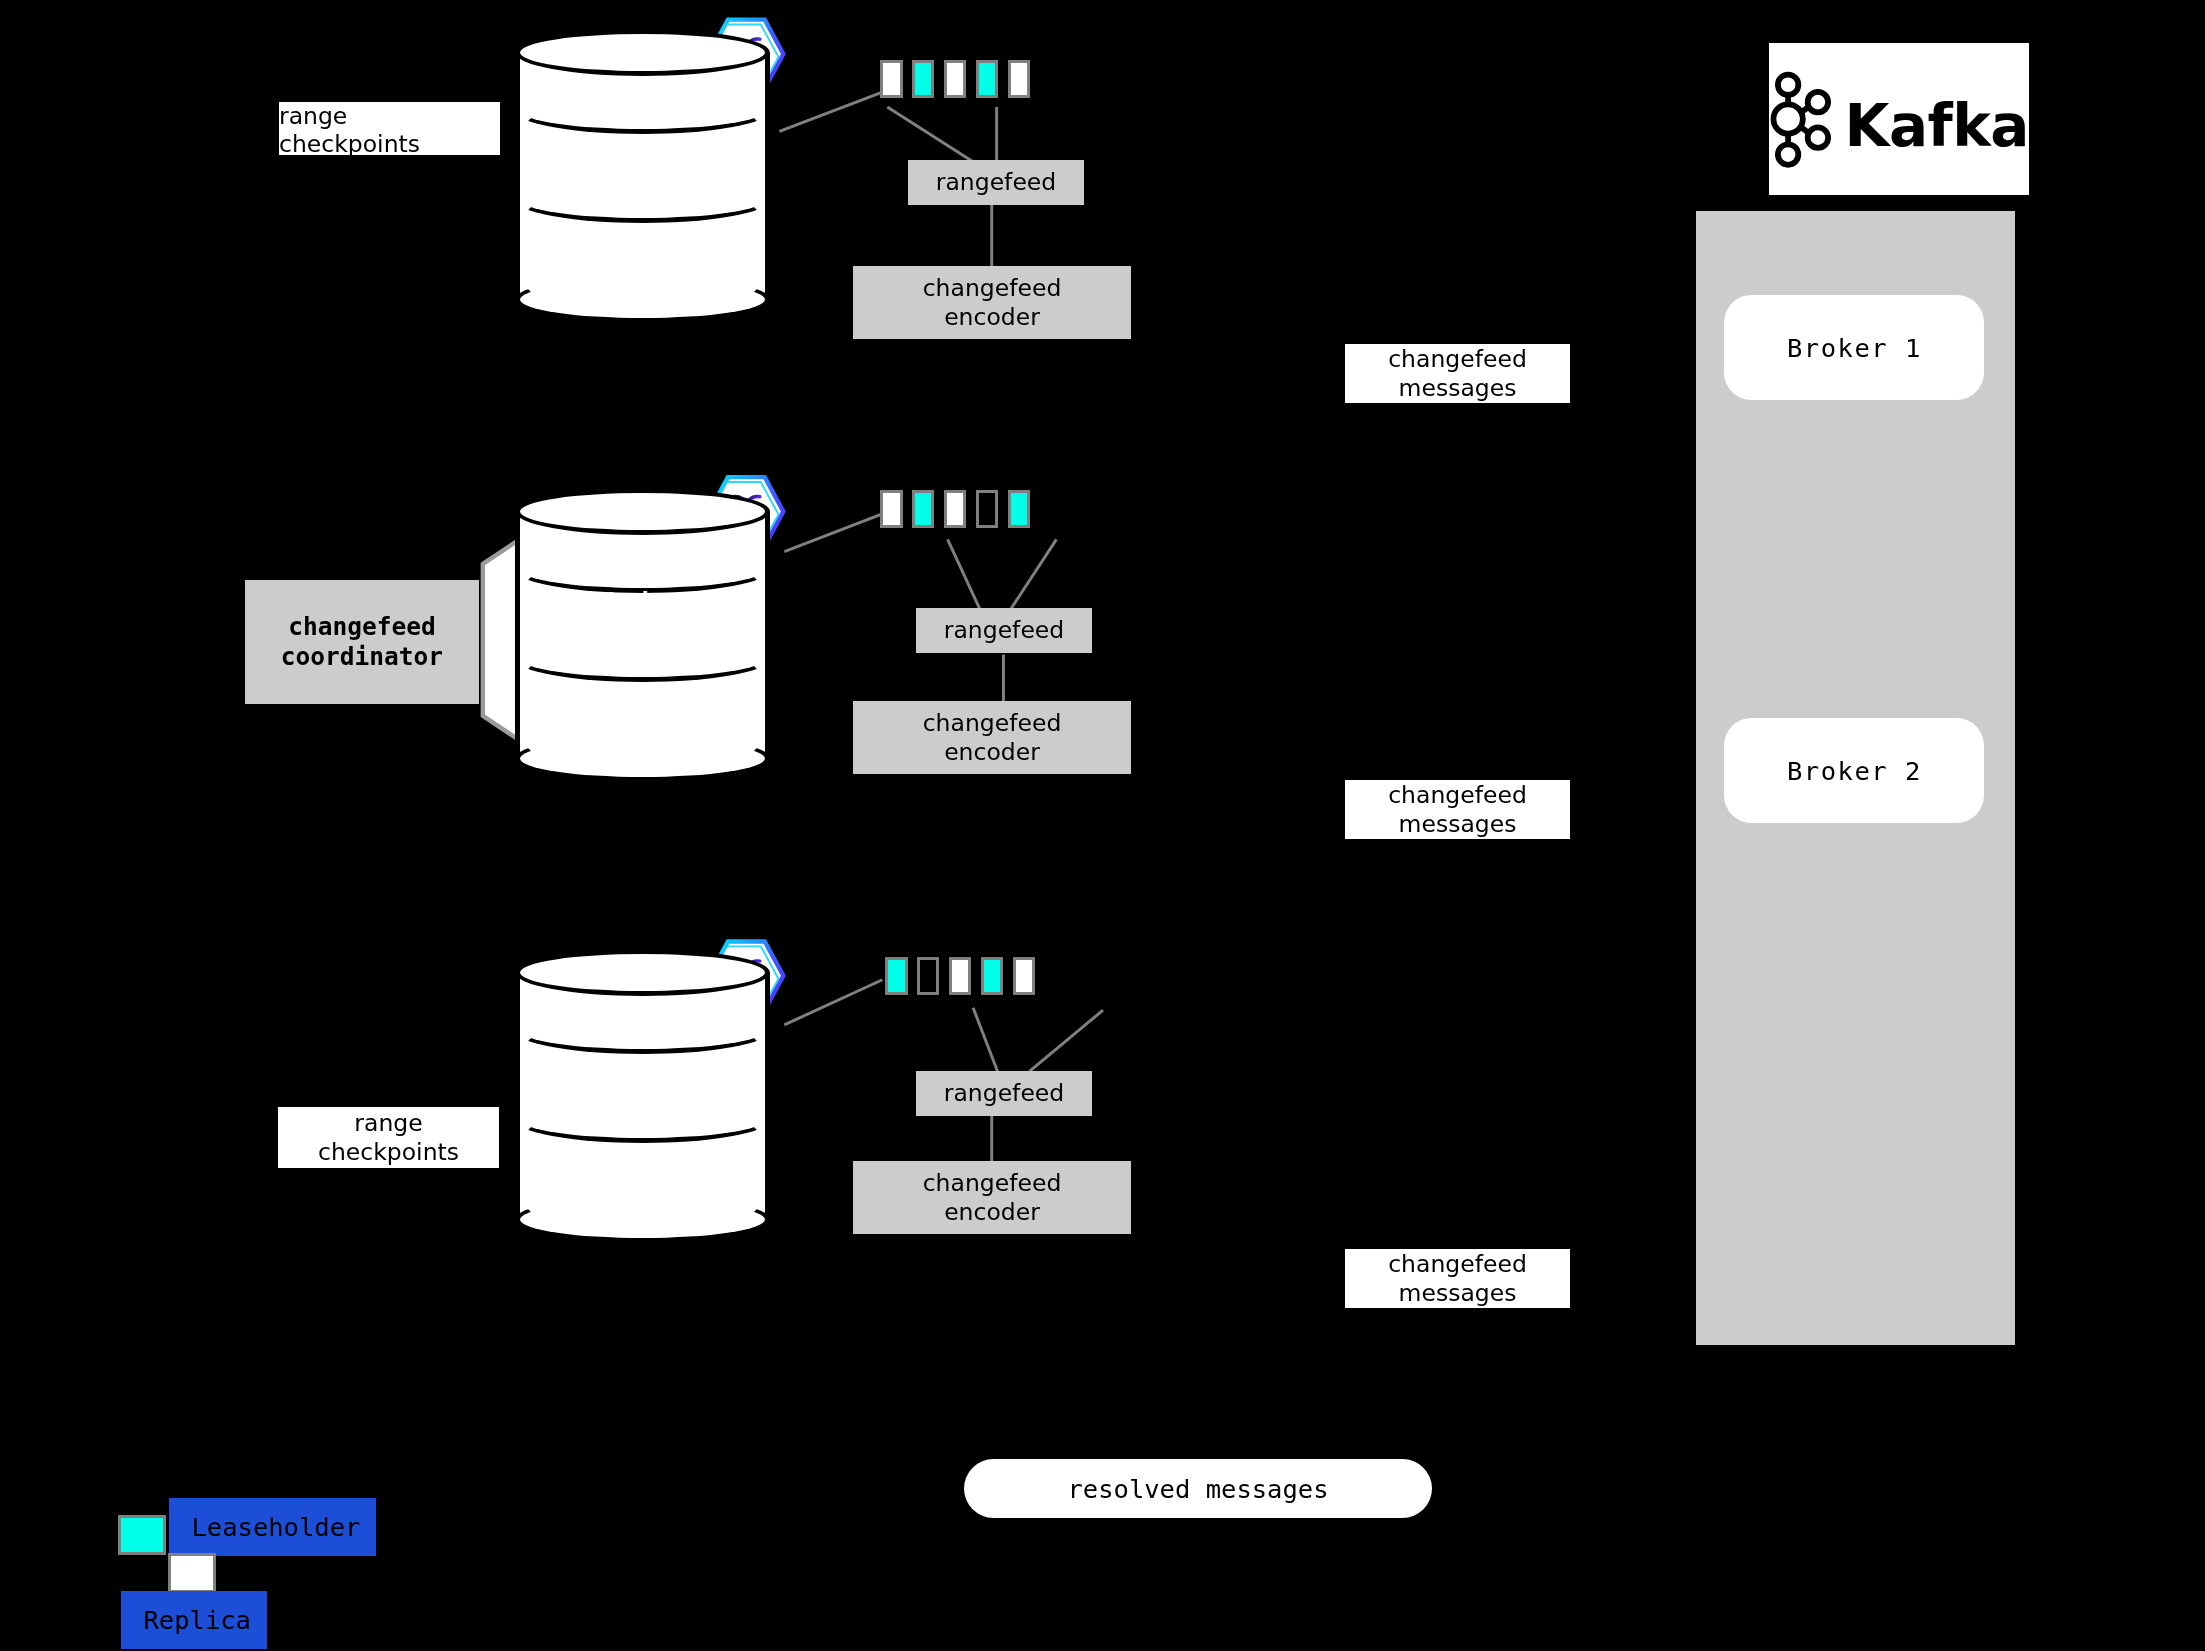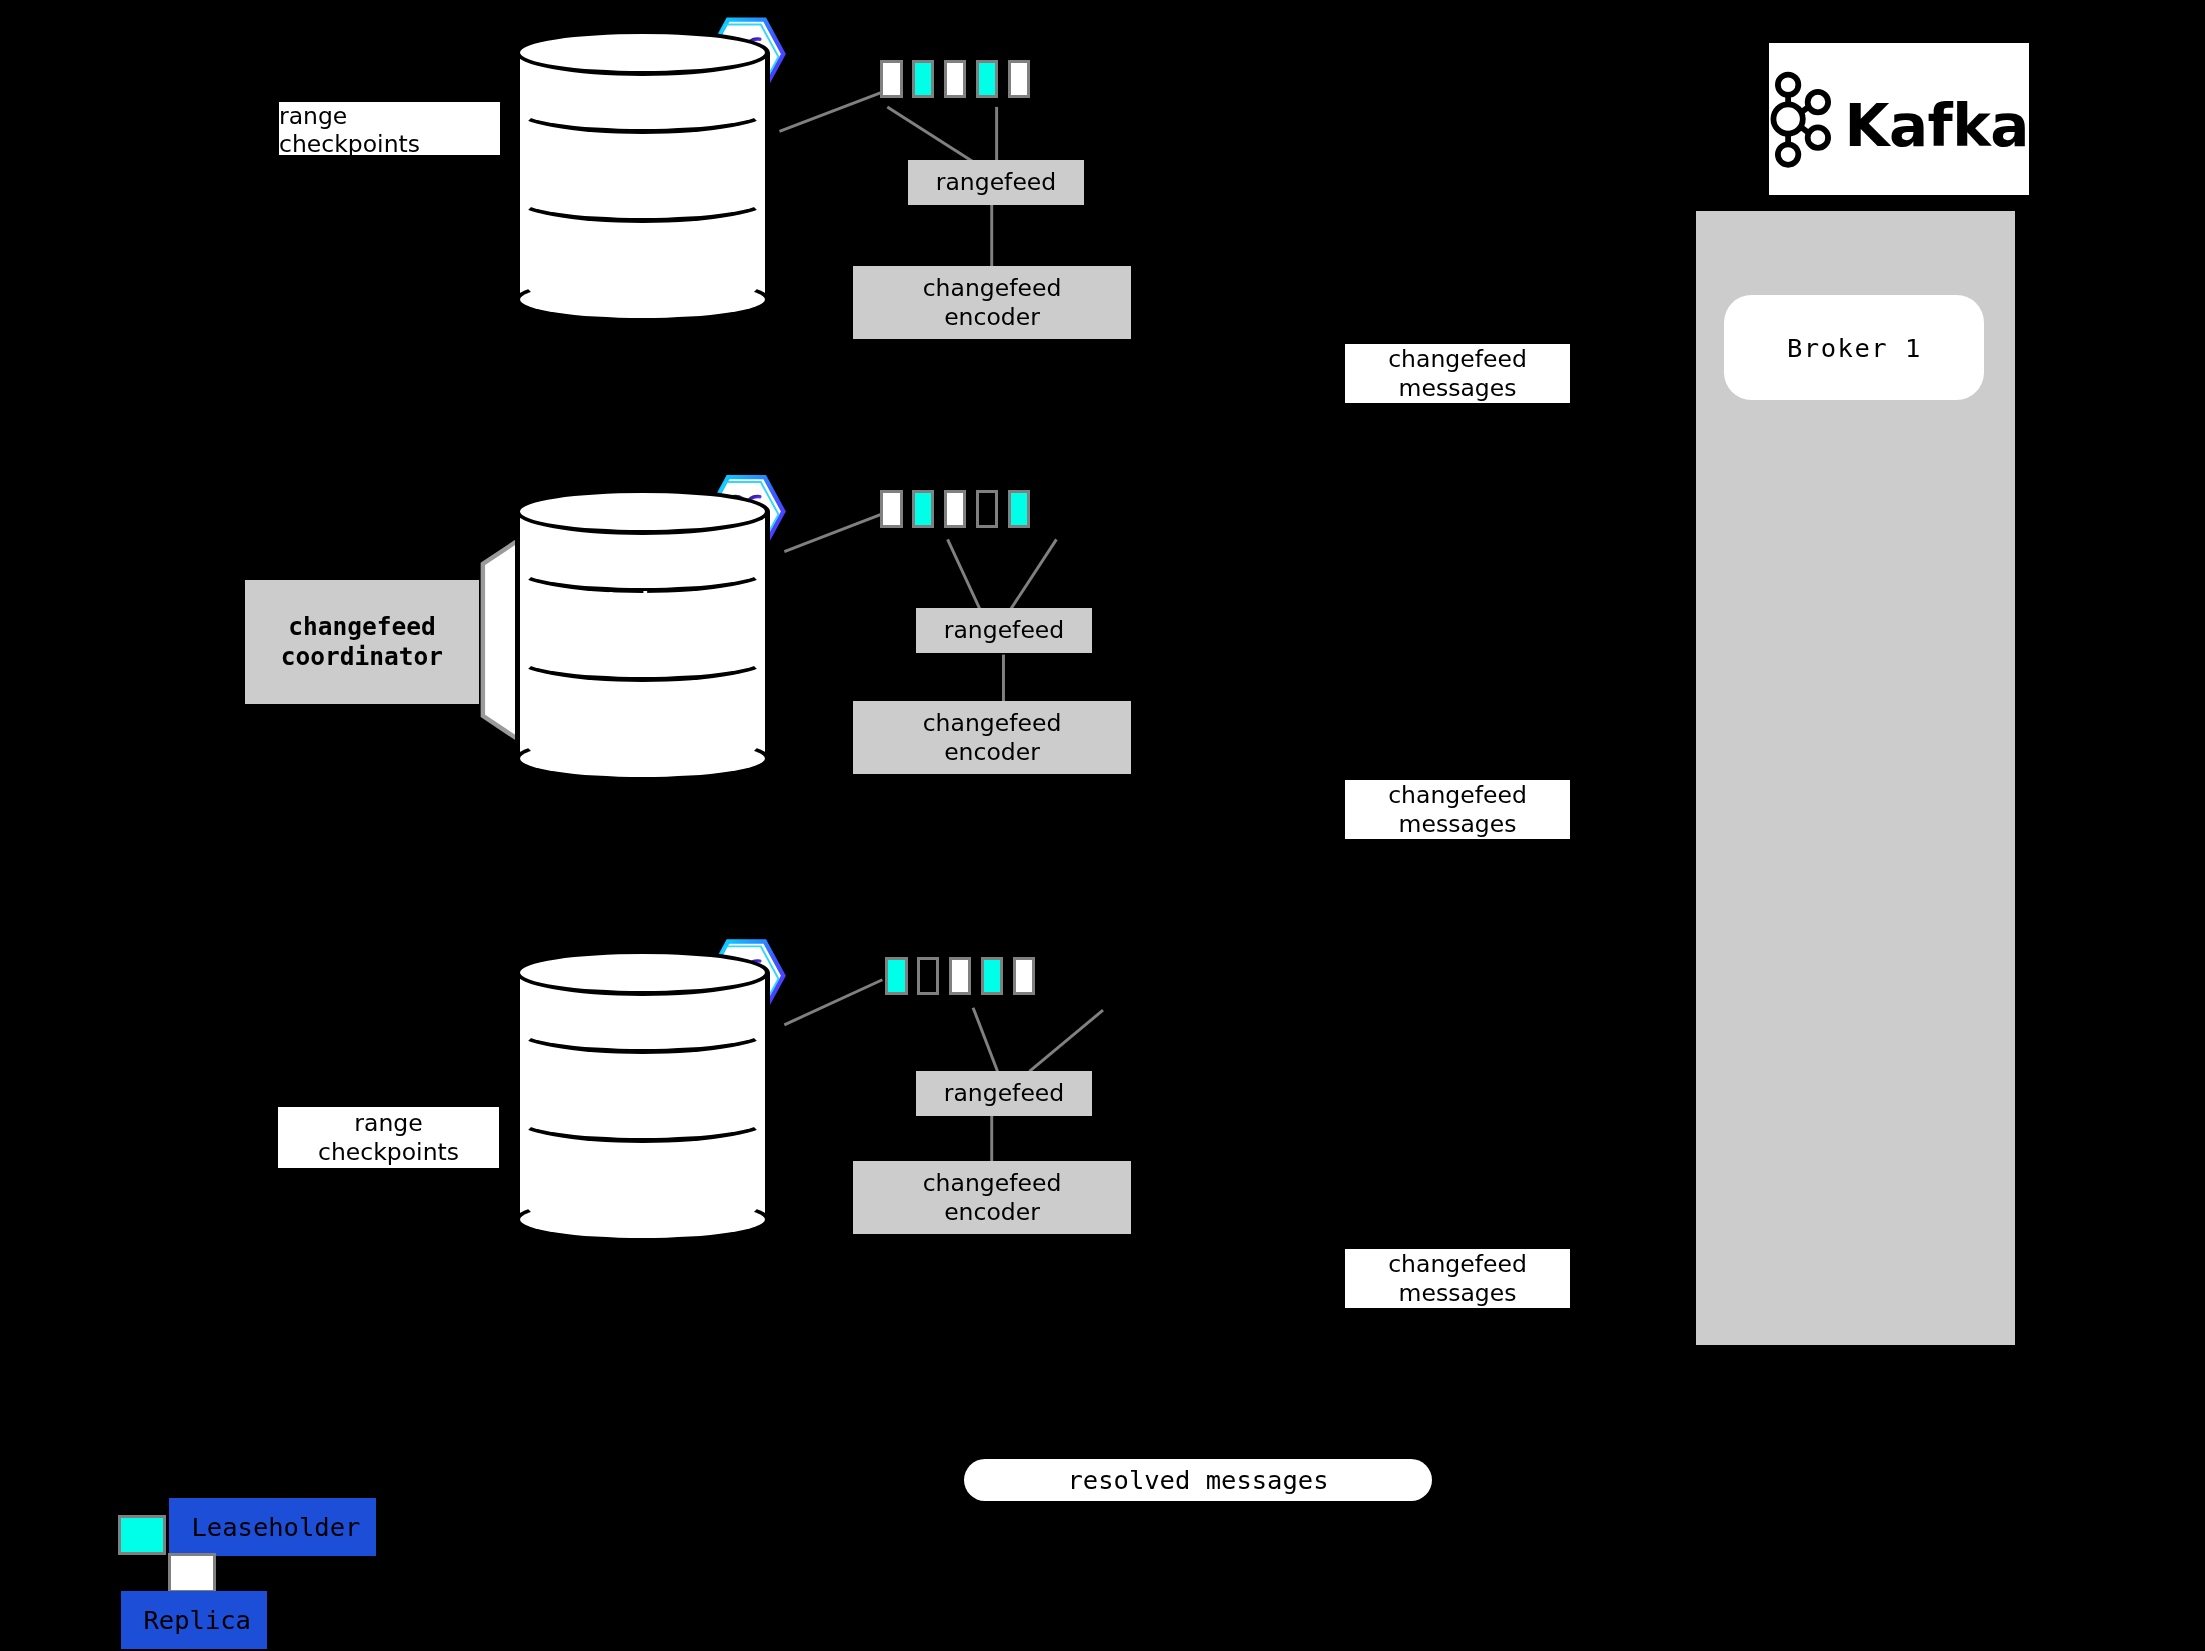--- a/index.html
+++ b/index.html
@@ -338,23 +338,26 @@
         <line x1="72" y1="128" x2="90" y2="142"></line>
       </g>
     </svg>
     <span class="wordmark" style="font-size:58px;margin-top:13px;">Kafka</span>
   </div>
 
   <div id="kafka-cluster" style="left:1696px; top:211px; width:319px; height:1134px;">
     <div class="broker" style="left:28.4px; top:84px; width:260px; height:105px; font-size:25.5px;">
       <span>Broker 1</span>
     </div>
-  </div>
-
-  <div id="resolved-pill" style="left:964px; top:1459px; width:468px; height:42px; font-size:25.5px;">
+    <div class="broker" style="left:28.4px; top:507px; width:260px; height:105px; font-size:25.5px;">
+      <span>Broker 2</span>
+    </div>
+  </div>
+
+  <div id="resolved-pill" style="left:964px; top:1459px; width:468px; height:59px; font-size:25.5px;">
     <span>resolved messages</span>
   </div>
 
   <div id="legend" style="left:118px; top:1513px; width:304px; height:113px;">
     <div class="legend-row" style="left:0; top:0;">
       <div class="legend-swatch" style="background:#00FFE8;"></div>
       <div class="legend-text" style="height:58px; padding:0 15.7px 0 22.6px; font-size:25.5px; margin-left:2.9px; margin-top:-14.7px;">Leaseholder</div>
     </div>
     <div class="legend-row" style="left:0; top:40px;flex-direction:column;">
       <div class="legend-swatch" style="background:#ffffff;"></div>

